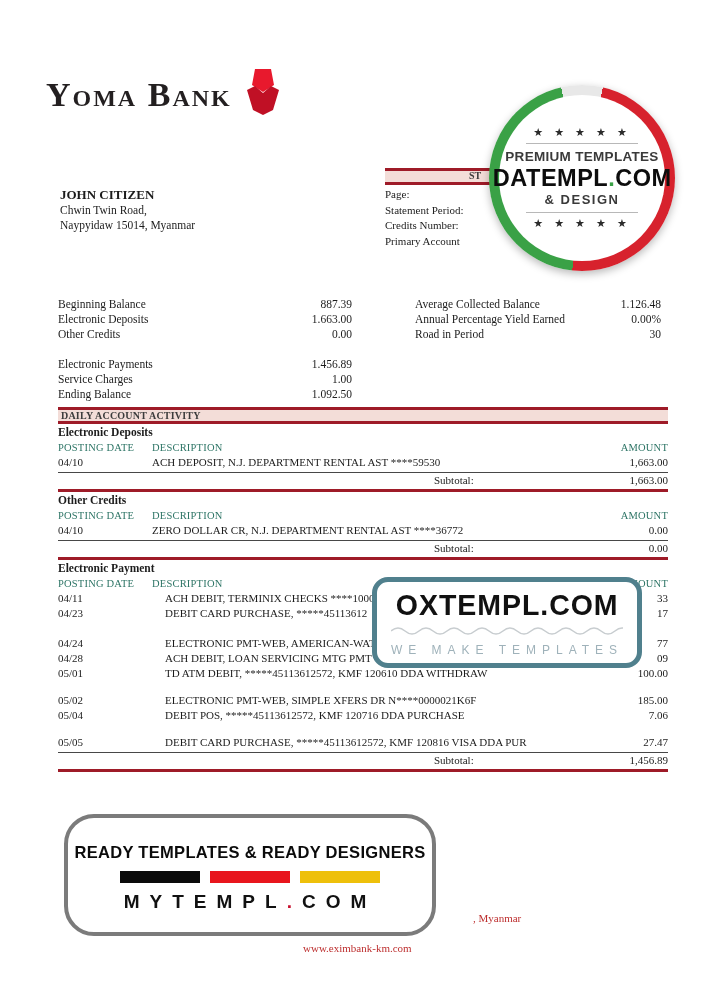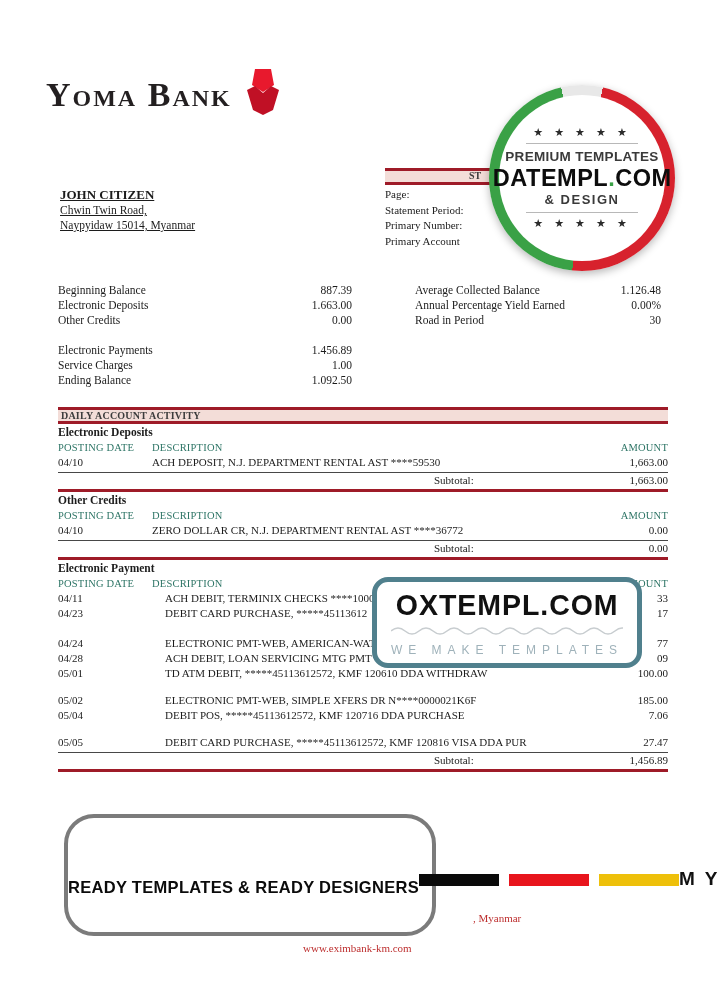--- a/index.html
+++ b/index.html
@@ -10,42 +10,42 @@
   .logo{position:absolute;left:46px;top:68px;display:flex;align-items:center;gap:12px;}
   .logo-text{font-variant:small-caps;font-weight:bold;font-size:34px;letter-spacing:2px;color:#231f20;line-height:1;}
 
   
   .stmt-bar{position:absolute;left:385px;top:168px;width:283px;height:11px;background:#f3ddd8;
             border-top:3px solid #9e1b28;border-bottom:3px solid #9e1b28;}
   .stmt-bar .frag{position:absolute;left:84px;top:-1px;font-size:10px;font-weight:bold;color:#3c3c3c;line-height:12px;}
   .stmt-fields{position:absolute;left:385px;top:187px;font-size:11px;line-height:15.5px;color:#222;}
 
   
-  .customer{position:absolute;left:60px;top:186px;line-height:15px;text-decoration:underline;}
+  .customer{position:absolute;left:60px;top:186px;line-height:15px;}
   .cust-name{font-weight:bold;font-size:13px;line-height:17px;}
   .cust-addr{font-size:11.5px;}
 
   
   .badge{position:absolute;left:489px;top:85px;width:186px;height:186px;border-radius:50%;z-index:9;
          background:conic-gradient(from 0deg,#e8e8e8 0deg 13deg,#d7222d 13deg 186deg,#3aa146 186deg 347deg,#e8e8e8 347deg 360deg);
          box-shadow:0 3px 9px rgba(0,0,0,.28);}
   .badge-inner{position:absolute;inset:10px;border-radius:50%;background:#fff;display:flex;flex-direction:column;
                align-items:center;justify-content:center;font-family:"Liberation Sans",sans-serif;}
   .b-stars{font-size:11px;letter-spacing:4px;color:#2b2b2b;white-space:nowrap;}
   .b-div{width:112px;height:1px;background:#b8b8b8;margin:4px 0;}
   .b-line1{font-weight:bold;font-size:13.5px;color:#3a3a3a;letter-spacing:.3px;margin-top:1px;}
   .b-domain{font-weight:800;font-size:24px;color:#0d0d0d;letter-spacing:.5px;line-height:1.15;white-space:nowrap;transform:scaleX(.98);}
   .dot-green{color:#3aa146;}
   .b-line2{font-weight:bold;font-size:13px;color:#3a3a3a;letter-spacing:1.5px;margin-bottom:1px;}
 
   
   .sec-bar{height:11px;background:#f3ddd8;border-top:3px solid #9e1b28;border-bottom:3px solid #9e1b28;
            font-size:10px;font-weight:bold;color:#3c3c3c;line-height:11px;padding-left:3px;letter-spacing:.2px;}
   .summary{position:absolute;left:58px;top:281px;width:610px;}
-  .sum-cols{display:flex;margin-top:2px;}
+  .sum-cols{display:flex;margin-top:16px;}
   .sum-left{width:294px;}
   .sum-right{margin-left:63px;flex:1;padding-right:7px;}
   .sum-row{display:flex;justify-content:space-between;line-height:15px;font-size:11.5px;}
   .gap15{height:15px;}
 
   .activity{position:absolute;left:58px;top:407px;width:610px;z-index:1;}
   .sec-title{font-weight:bold;font-size:11.5px;line-height:15px;margin-top:1px;}
   .cols{display:flex;color:#2e7566;font-size:10.5px;line-height:15px;letter-spacing:.2px;}
   .c-date{width:94px;}
   .c-desc{flex:1;}
@@ -73,21 +73,21 @@
 
   
   .f-red{position:absolute;color:#bd2f2f;font-size:11px;line-height:13px;z-index:1;}
   .f-line1{left:473px;top:912px;}
   .f-phone{left:333px;top:926px;}
   .f-web{left:303px;top:942px;}
 
   
   .mytempl{position:absolute;left:64px;top:814px;width:372px;height:122px;background:#fff;z-index:7;
            border:4px solid #7b7b7b;border-radius:30px;box-sizing:border-box;
-           display:flex;flex-direction:row;align-items:center;font-family:"Liberation Sans",sans-serif;}
+           display:flex;flex-direction:column;align-items:center;font-family:"Liberation Sans",sans-serif;}
   .my-headline{margin-top:25px;font-size:16.5px;font-weight:600;color:#0b0b0b;letter-spacing:.3px;white-space:nowrap;}
   .my-bars{display:flex;gap:10px;margin-top:9px;}
   .my-bar{width:80px;height:12px;}
   .my-bar.b1{background:#0a0a0a;}
   .my-bar.b2{background:#e8151d;}
   .my-bar.b3{background:#eec00a;}
   .my-domain{margin-top:8px;font-size:19px;font-weight:bold;color:#111;letter-spacing:10px;white-space:nowrap;}
   .dot-red{color:#c8102e;}
 </style>
 </head>
@@ -104,21 +104,21 @@
       </svg>
     </span>
   </div>
 
   <div class="stmt-bar">
     <span class="frag">ST</span>
   </div>
   <div class="stmt-fields">
     <div>Page:</div>
     <div>Statement Period:</div>
-    <div>Primary Number:</div>
+    <div>Credits Number:</div>
     <div>Primary Account</div>
   </div>
 
   <div class="customer">
     <div class="cust-name">JOHN CITIZEN</div>
     <div class="cust-addr">Chwin Twin Road,</div>
     <div class="cust-addr">Naypyidaw 15014, Myanmar</div>
   </div>
 
   <div class="badge">

